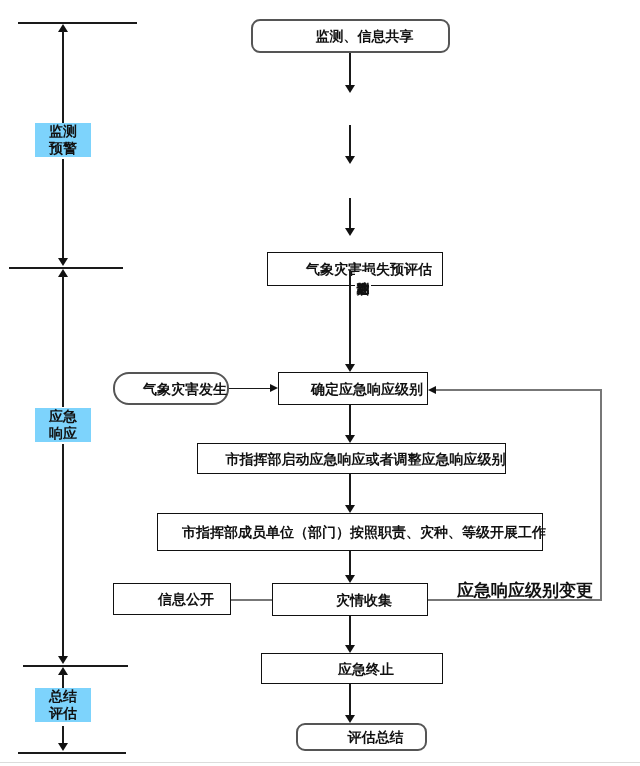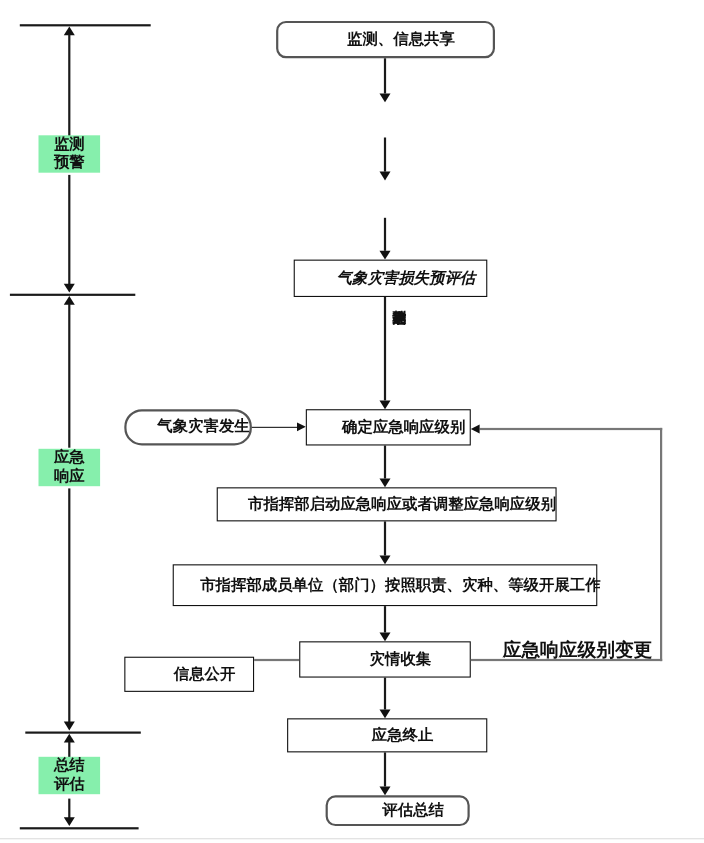--- a/index.html
+++ b/index.html
@@ -40,21 +40,21 @@
     padding-left: 28px;
   }
   .node.rounded { border: 2px solid #555; border-radius: 9px; }
   
   .phase-label {
     position: absolute;
     width: 56px;
     text-align: center;
     font-size: 14px;
     line-height: 17px;
-    background: #86efac;
+    background: #7dd3fc;
   }
   .edge-label { position: absolute; font-size: 17px; white-space: nowrap; }
   .edge-label.vertical {
     writing-mode: vertical-rl;
     text-orientation: upright;
     font-size: 12.5px;
     line-height: 16px;
     letter-spacing: 0;
     background: #fff;
   }
@@ -102,29 +102,29 @@
   </div>
   <div class="vline" style="left:349.3px; top:53px; height:32px;"></div>
   <div class="ah down" style="left:345px; top:85px;"></div>
 
   <div class="vline" style="left:349.3px; top:125px; height:31px;"></div>
   <div class="ah down" style="left:345px; top:156px;"></div>
 
   <div class="vline" style="left:349.3px; top:198px; height:30px;"></div>
   <div class="ah down" style="left:345px; top:228px;"></div>
 
-  <div class="node" style="left:267px; top:236px; width:176px; height:34px;font-style:italic;">
+  <div class="node" style="left:267px; top:252px; width:176px; height:34px;">
     <span>气象灾害损失预评估</span>
   </div>
 
   <div class="vline" style="left:349.3px; top:270px; height:94px;"></div>
   <div class="ah down" style="left:345px; top:364px;"></div>
   <div class="edge-label vertical" style="left:355px; top:272px; height:82px;">达到启动标准</div>
 
-  <div class="node rounded" style="left:113px; top:372px; width:116px; height:33px; border-radius:16px;font-family:Liberation Mono, monospace;">
+  <div class="node rounded" style="left:113px; top:372px; width:116px; height:33px; border-radius:16px;">
     <span>气象灾害发生</span>
   </div>
   <div class="hline" style="left:229px; top:387.5px; width:41px;"></div>
   <div class="ah right" style="left:270px; top:383.5px;"></div>
 
   <div class="node" style="left:278px; top:372px; width:150px; height:33px;">
     <span>确定应急响应级别</span>
   </div>
   <div class="vline" style="left:349.3px; top:405px; height:30px;"></div>
   <div class="ah down" style="left:345px; top:435px;"></div>
@@ -134,21 +134,21 @@
   </div>
   <div class="vline" style="left:349.3px; top:474px; height:31px;"></div>
   <div class="ah down" style="left:345px; top:505px;"></div>
 
   <div class="node" style="left:157px; top:513px; width:386px; height:38px;">
     <span>市指挥部成员单位（部门）按照职责、灾种、等级开展工作</span>
   </div>
   <div class="vline" style="left:349.3px; top:551px; height:24px;"></div>
   <div class="ah down" style="left:345px; top:575px;"></div>
 
-  <div class="node" style="left:113px; top:597px; width:118px; height:32px;">
+  <div class="node" style="left:113px; top:583px; width:118px; height:32px;">
     <span>信息公开</span>
   </div>
   <div class="hline gray" style="left:231px; top:599px; width:41px;"></div>
 
   <div class="node" style="left:272px; top:583px; width:156px; height:33px;">
     <span>灾情收集</span>
   </div>
   <div class="vline" style="left:349.3px; top:616px; height:29px;"></div>
   <div class="ah down" style="left:345px; top:645px;"></div>
 

